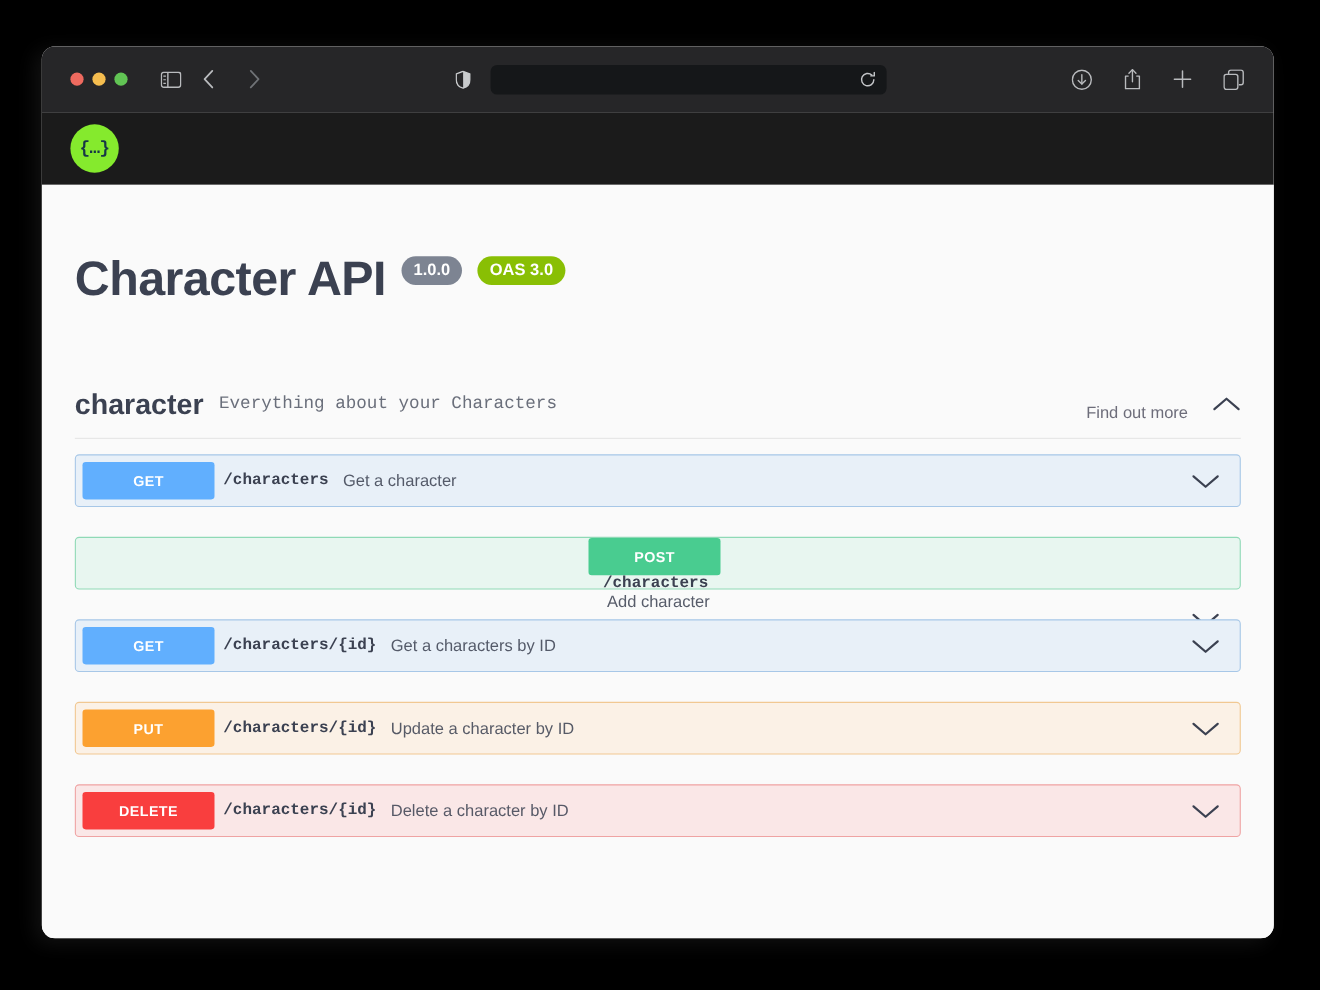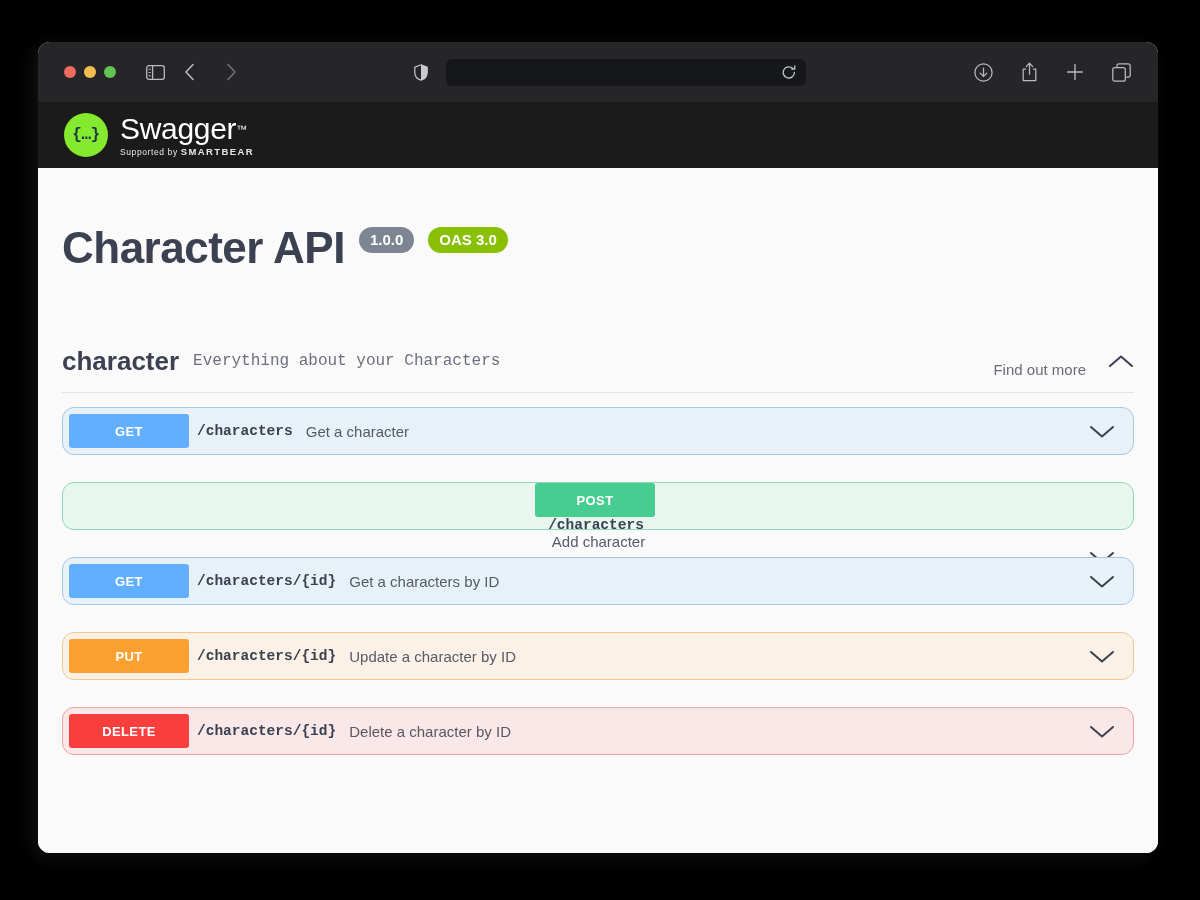--- a/index.html
+++ b/index.html
@@ -127,21 +127,21 @@
     font-size: 8.5px;
     letter-spacing: 0.6px;
     margin-top: 2px;
   }
   .logo-sub .brand { font-weight: bold; letter-spacing: 1.4px; font-size: 9.5px; }
 
   
   .page {
     background: #fafafa;
     height: 685px;
-    padding: 0;
+    padding: 6px;
     box-sizing: border-box;
     position: relative;
   }
 
   .info-block {
     padding: 58px 0 0 24px;
   }
   .api-title-row {
     display: flex;
     align-items: center;
@@ -195,21 +195,21 @@
     color: #6d6d7a;
     margin-top: 17px;
   }
   .caret-up { color: #3b4151; display:flex; }
 
   
   .ops { margin-top: 14px; }
   .op {
     display: flex;
     align-items: center;
-    border-radius: 12px;
+    border-radius: 4px;
     height: 48px;
     margin-bottom: 27px;
     padding: 0 12px 0 0;
     box-sizing: border-box;
     position: relative;
   }
   .op .badge {
     width: 120px;
     height: 34px;
     border-radius: 3px;
@@ -335,29 +335,20 @@
           </svg>
         </div>
       </div>
     </div>
 
     <div class="swagger-header">
       <div class="logo-row">
         <div class="logo-circle">
           <span>{…}</span>
         </div>
-        <div class="logo-text">
-          <div class="logo-title">
-            <span>Swagger</span><span class="tm">™</span>
-          </div>
-          <div class="logo-sub">
-            <span>Supported by</span>
-            <span class="brand">SMARTBEAR</span>
-          </div>
-        </div>
       </div>
     </div>
 
     <div class="page">
 
       <div class="info-block">
         <div class="api-title-row">
           <span class="api-title">Character API</span>
           <span class="pill version">1.0.0</span>
           <span class="pill oas">OAS 3.0</span>

